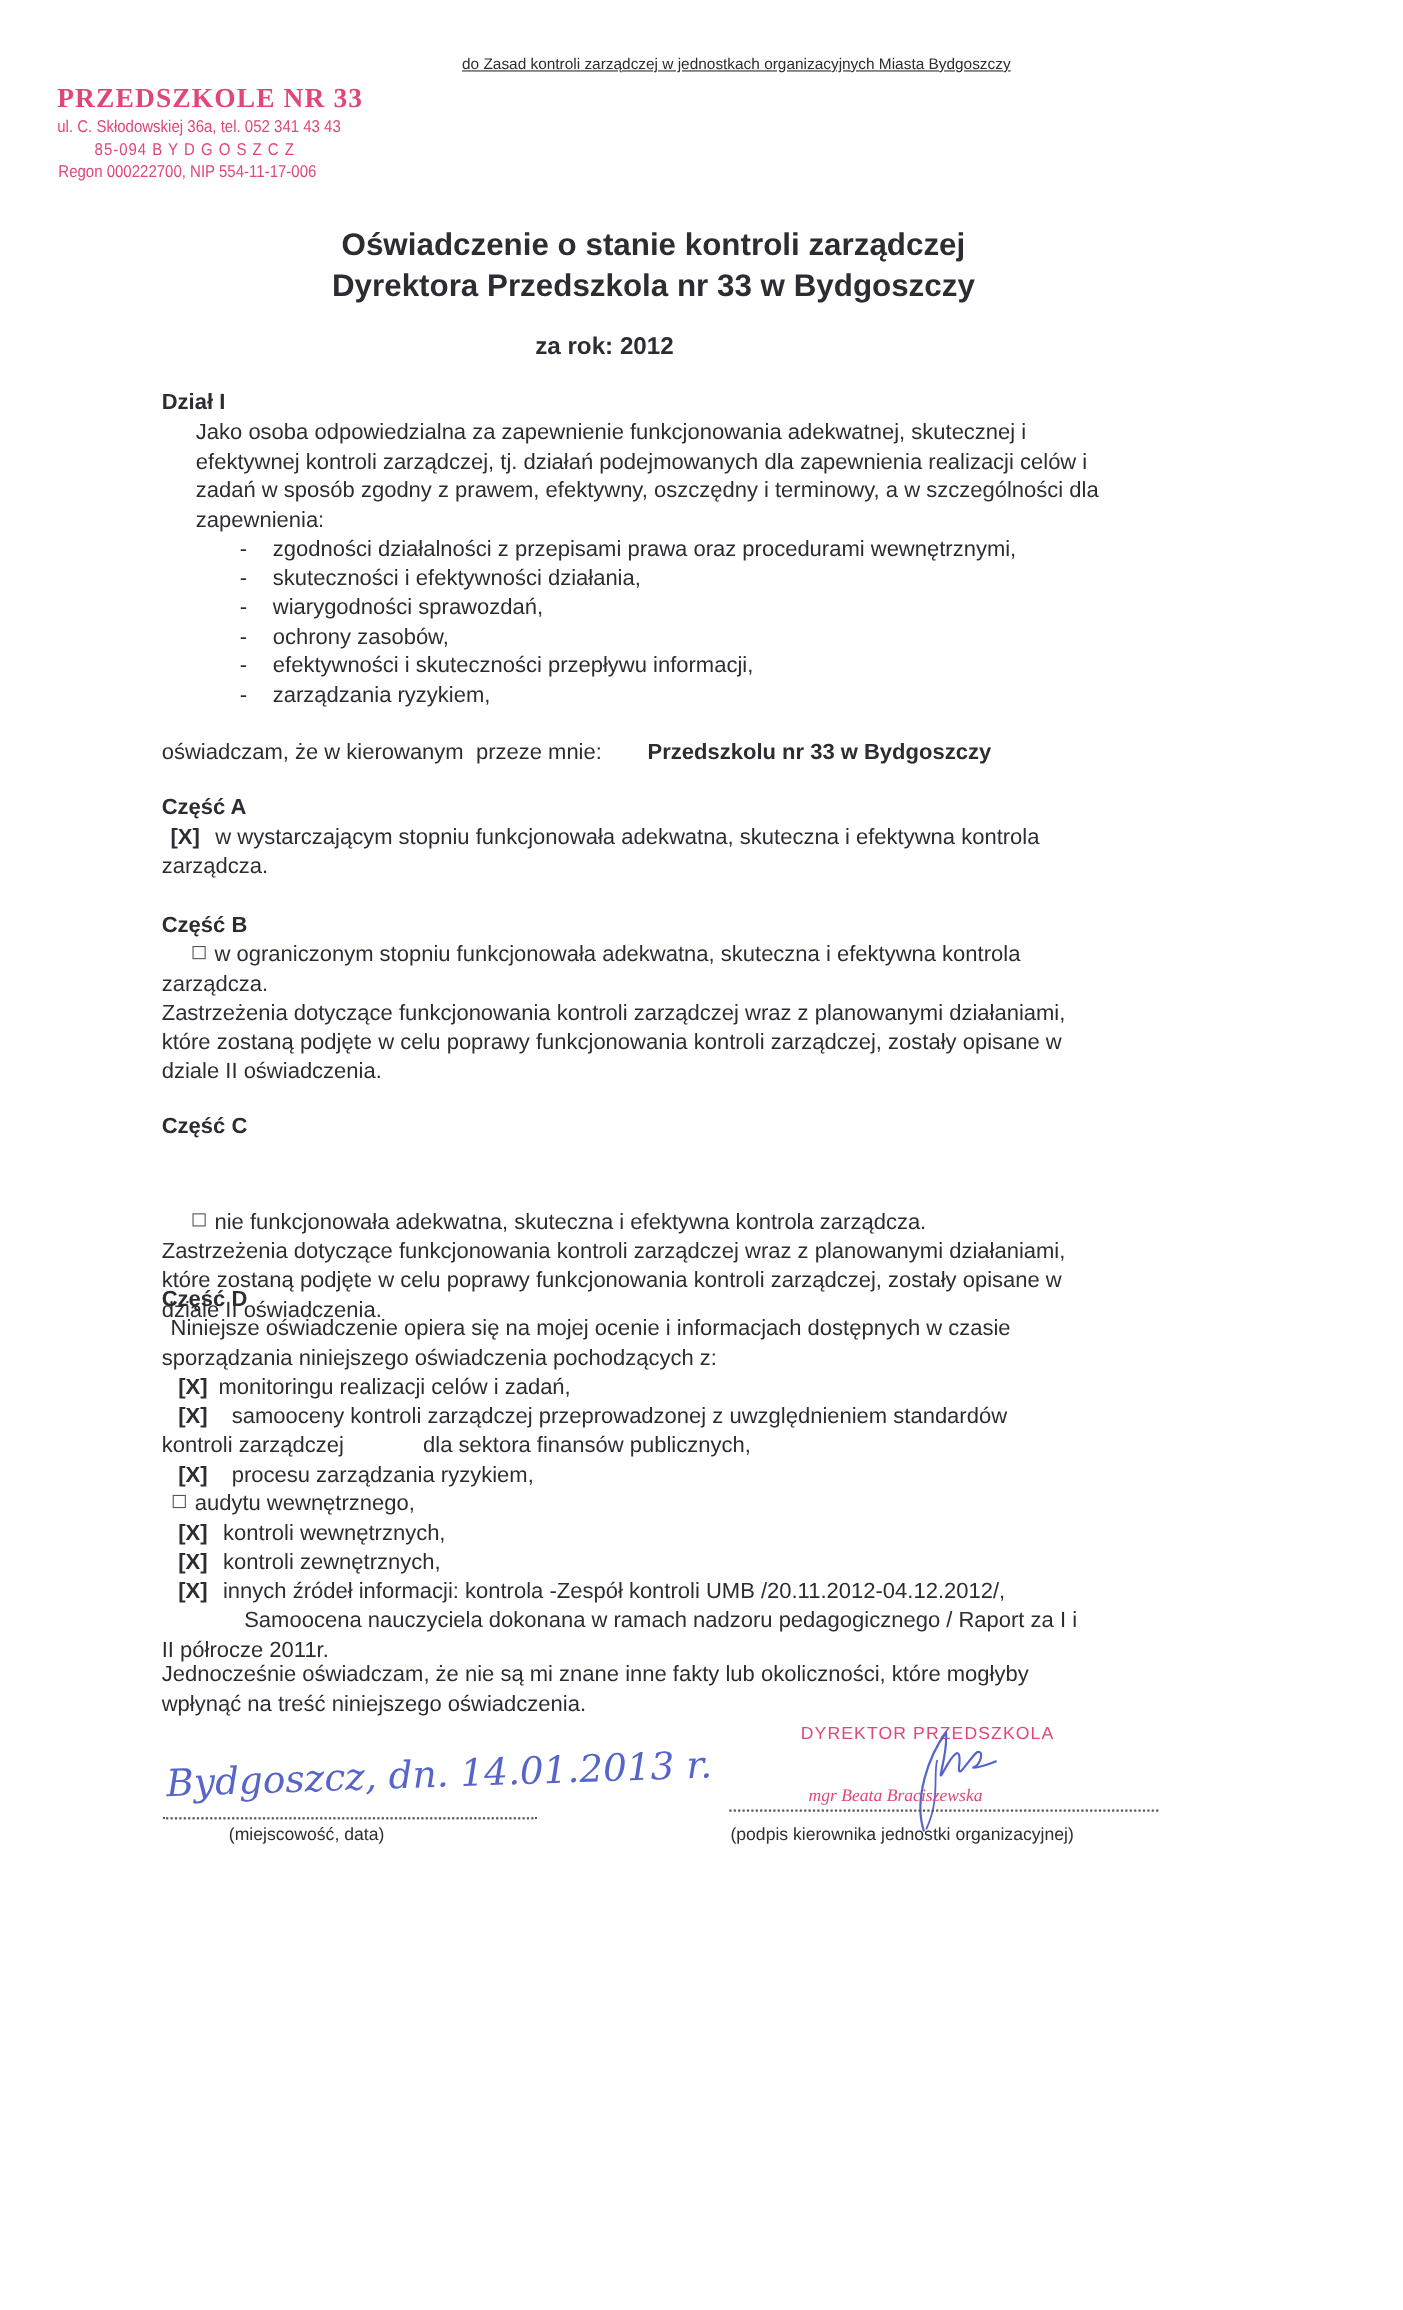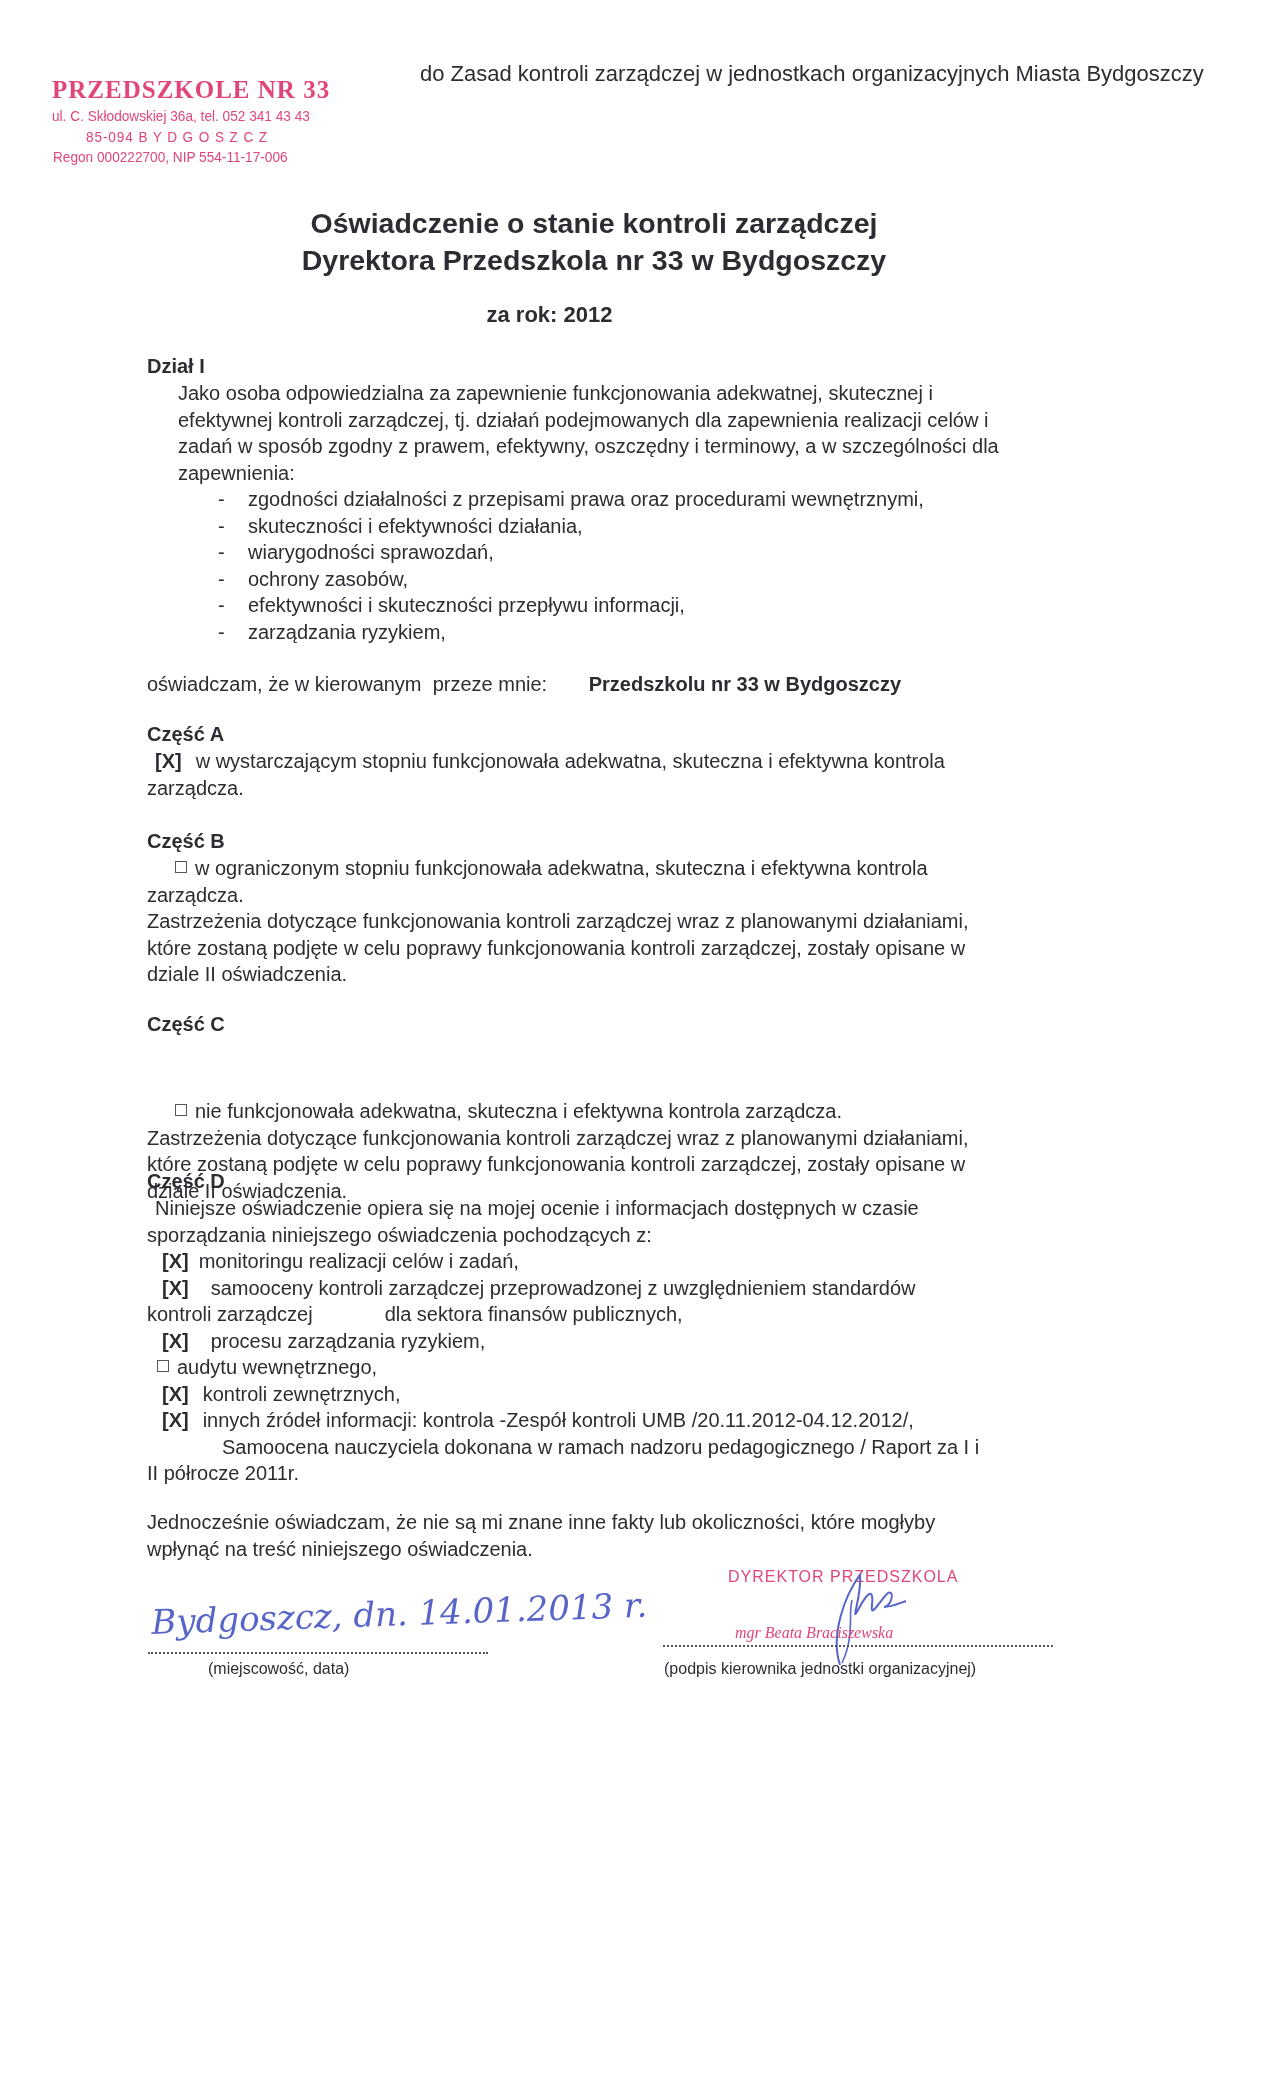--- a/index.html
+++ b/index.html
@@ -7,21 +7,21 @@
     width: 1275px; height: 2100px; position: relative; overflow: hidden;
     font-family: "Liberation Sans", sans-serif; color: #2e2c33;
   }
   .abs { position: absolute; }
   .stamp { color: #e0467a; }
   .stamp-title {
     left: 52px; top: 76px; font-family: "Liberation Serif", serif;
     font-size: 25px; font-weight: bold; letter-spacing: 1px; white-space: nowrap;
   }
   .stamp-line { font-size: 15.5px; white-space: nowrap; transform: scaleX(0.88); transform-origin: left top; }
-  .header-note { left: 420px; top: 61px; font-size: 22px; white-space: nowrap; }
+  .header-note { left: 420px; top: 50px; font-size: 14px; white-space: nowrap; text-decoration: underline; }
   .title { left: 0; width: 1188px; text-align: center; font-size: 28.5px; font-weight: bold; line-height: 37px; }
   .year { left: 0; width: 1099px; text-align: center; font-size: 22px; font-weight: bold; }
   .body-text { font-size: 20px; line-height: 26.5px; white-space: nowrap; }
   .b { font-weight: bold; margin-left: 36px; }
   .section-h { font-size: 20px; font-weight: bold; white-space: nowrap; }
   .chk { font-weight: bold; display: inline-block; }
   .box {
     display: inline-block; width: 10px; height: 10px; border: 1px solid #555;
     vertical-align: 2px; margin-right: 8px;
   }
@@ -95,20 +95,21 @@
 
 <div class="abs section-h" style="left:147px;top:1170px;">Część D</div>
 <div class="abs body-text" style="left:147px;top:1195px;">
   <div style="padding-left:8px;">Niniejsze oświadczenie opiera się na mojej ocenie i informacjach dostępnych w czasie</div>
   <div>sporządzania niniejszego oświadczenia pochodzących z:</div>
   <div><span class="chk" style="margin-left:15px;margin-right:10px;">[X]</span><span>monitoringu realizacji celów i zadań,</span></div>
   <div><span class="chk" style="margin-left:15px;margin-right:22px;">[X]</span><span>samooceny kontroli zarządczej przeprowadzonej z uwzględnieniem standardów</span></div>
   <div><span>kontroli zarządczej</span><span style="display:inline-block;width:72px;"></span><span>dla sektora finansów publicznych,</span></div>
   <div><span class="chk" style="margin-left:15px;margin-right:22px;">[X]</span><span>procesu zarządzania ryzykiem,</span></div>
   <div><span class="box" style="margin-left:10px;"></span><span>audytu wewnętrznego,</span></div>
+  <div><span class="chk" style="margin-left:15px;margin-right:14px;">[X]</span><span>kontroli wewnętrznych,</span></div>
   <div><span class="chk" style="margin-left:15px;margin-right:14px;">[X]</span><span>kontroli zewnętrznych,</span></div>
   <div><span class="chk" style="margin-left:15px;margin-right:14px;">[X]</span><span>innych źródeł informacji: kontrola -Zespół kontroli UMB /20.11.2012-04.12.2012/,</span></div>
   <div style="padding-left:75px;">Samoocena nauczyciela dokonana w ramach nadzoru pedagogicznego / Raport za I i</div>
   <div>II półrocze 2011r.</div>
 </div>
 
 <div class="abs body-text" style="left:147px;top:1509px;">
   <div>Jednocześnie oświadczam, że nie są mi znane inne fakty lub okoliczności, które mogłyby</div>
   <div>wpłynąć na treść niniejszego oświadczenia.</div>
 </div>

